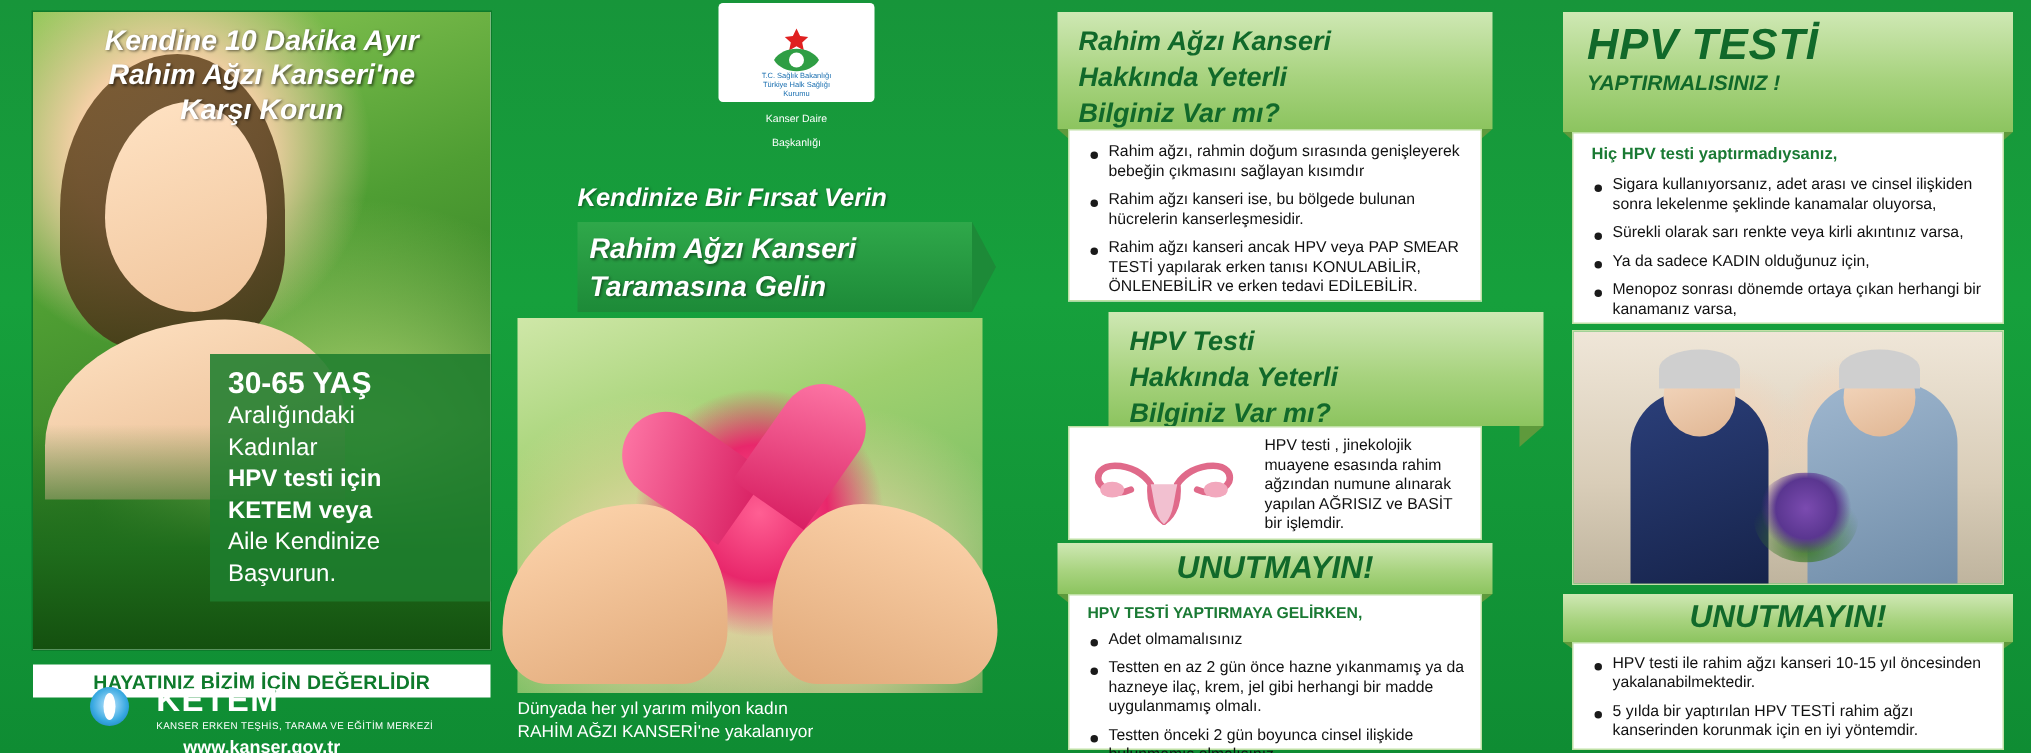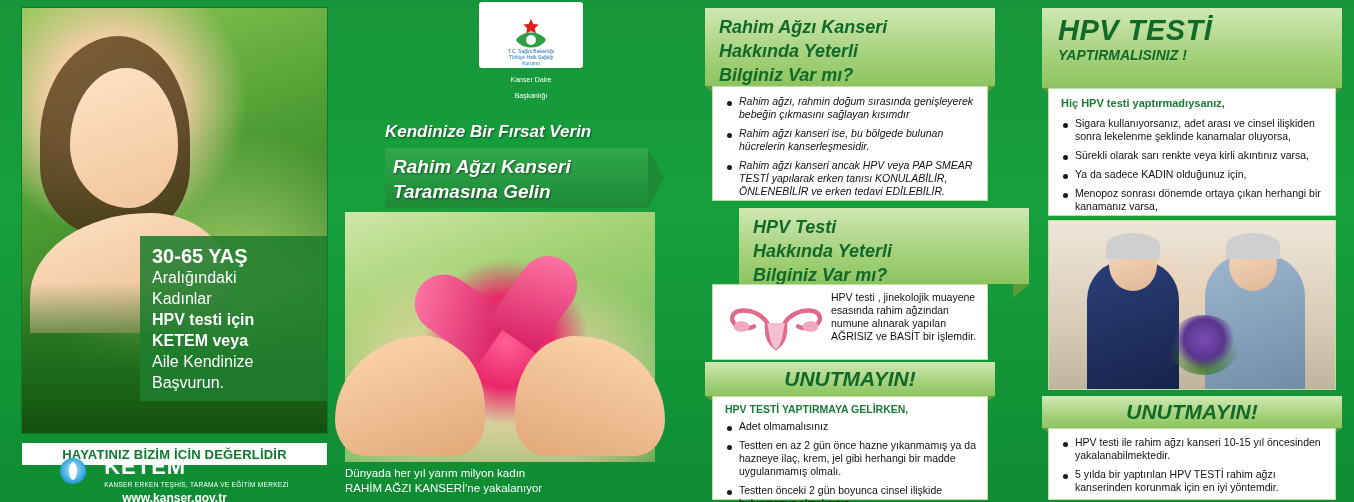--- a/index.html
+++ b/index.html
@@ -177,32 +177,32 @@
   #c3-ribbon1{
     position:absolute;left:705px;top:8px;width:290px;height:78px;
     padding:7px 12px 0 14px;box-sizing:border-box;
     font-size:18px;line-height:24px;font-weight:bold;font-style:italic;
   }
   #c3-ribbon1:before{left:0;border-width:14px 0 0 16px;border-color:#5e9a3c transparent transparent transparent;}
   #c3-ribbon1:after{right:0;border-width:14px 16px 0 0;border-color:#5e9a3c transparent transparent transparent;}
   #c3-box1{
     position:absolute;left:712px;top:86px;width:276px;height:115px;
     padding:8px 10px 6px 12px;box-sizing:border-box;
-    font-size:10.5px;line-height:13px;color:#111;font-style:italic;
+    font-size:10.5px;line-height:13px;color:#111;
   }
   #c3-ribbon2{
     position:absolute;left:705px;top:208px;width:290px;height:76px;
     padding:7px 12px 0 14px;box-sizing:border-box;
     font-size:18px;line-height:24px;font-weight:bold;font-style:italic;margin-left:34px;
   }
   #c3-ribbon2:before{left:0;border-width:14px 0 0 16px;border-color:#5e9a3c transparent transparent transparent;}
   #c3-ribbon2:after{right:0;border-width:14px 16px 0 0;border-color:#5e9a3c transparent transparent transparent;}
   #c3-box2{
     position:absolute;left:712px;top:284px;width:276px;height:76px;
-    padding:6px 8px;box-sizing:border-box;display:flex;gap:0;
+    padding:6px 8px;box-sizing:border-box;display:flex;gap:12px;
     font-size:10.5px;line-height:13px;color:#111;
   }
   #uterus{width:110px;flex:0 0 110px;}
   #c3-ribbon3{
     position:absolute;left:705px;top:362px;width:290px;height:34px;
     display:flex;align-items:center;justify-content:center;
     font-size:21px;font-weight:bold;font-style:italic;
   }
   #c3-ribbon3:before{left:0;border-width:11px 0 0 14px;border-color:#5e9a3c transparent transparent transparent;}
   #c3-ribbon3:after{right:0;border-width:11px 14px 0 0;border-color:#5e9a3c transparent transparent transparent;}
@@ -280,20 +280,23 @@
 
 <div class="page">
 
   <div class="panel" id="left-panel">
     <div id="left-photo">
       <div class="hair"></div>
       <div class="face"></div>
       <div class="shoulder"></div>
       <div class="grass"></div>
     </div>
+    <div id="left-title" style="white-space:pre-line;">Kendine 10 Dakika Ayır
+Rahim Ağzı Kanseri'ne
+Karşı Korun</div>
     <div id="left-greenbox">
       <div class="big">30-65 YAŞ</div>
       <div>Aralığındaki</div>
       <div>Kadınlar</div>
       <div class="wht">HPV testi için</div>
       <div class="wht">KETEM veya</div>
       <div>Aile Kendinize</div>
       <div>Başvurun.</div>
     </div>
   </div>

